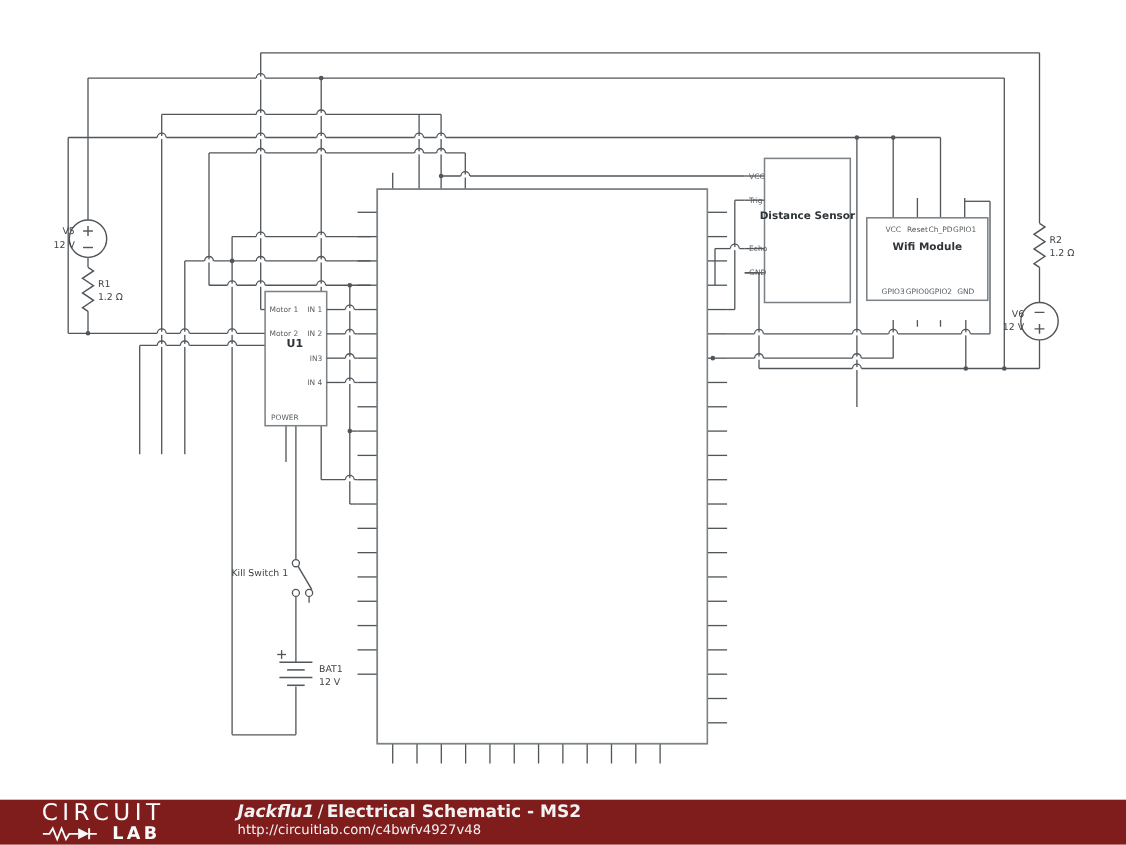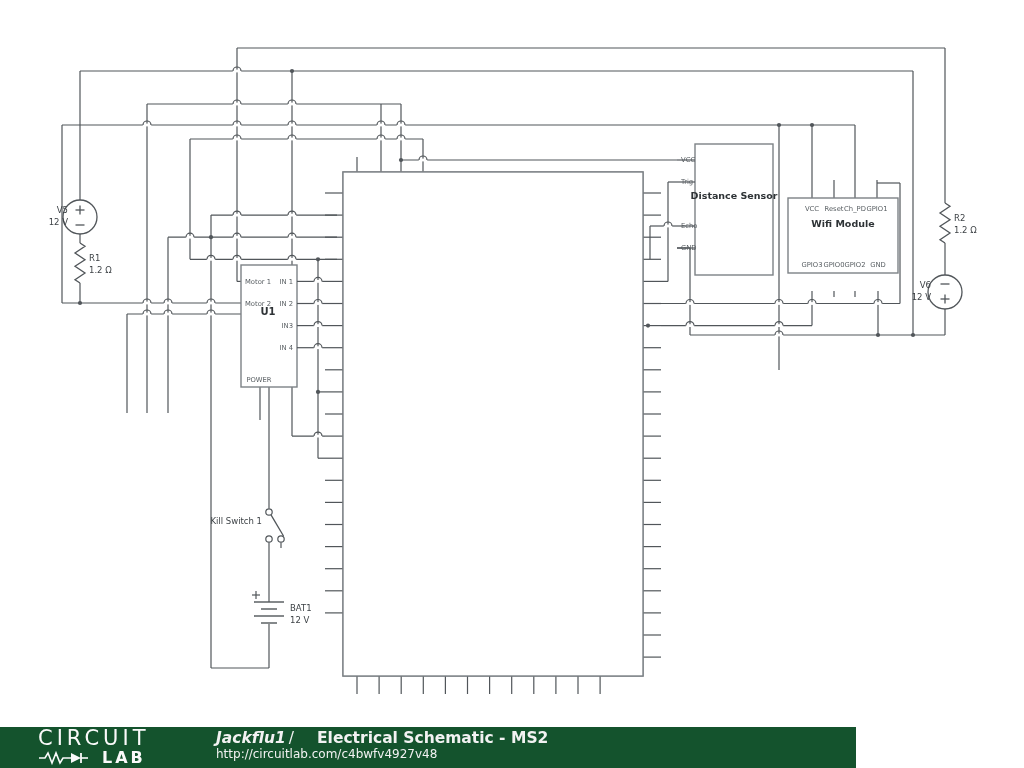--- a/index.html
+++ b/index.html
@@ -1,28 +1,28 @@
 <!DOCTYPE html>
 <html><head>
 <meta charset="utf-8">
 <style>
   html,body{margin:0;padding:0;background:#fff;width:1024px;height:768px;overflow:hidden;}
   body{font-family:"DejaVu Sans","Liberation Sans",sans-serif;}
   #schematic{display:block;background:#fff;}
   svg text{font-family:"DejaVu Sans","Liberation Sans",sans-serif;}
-  .footer{position:relative;width:856px;height:41px;background:#14532d;color:#f2f2f2;}
+  .footer{position:relative;width:1024px;height:41px;background:#7f1d1d;color:#f2f2f2;}
   .f-logo{position:absolute;left:38px;top:1px;line-height:1;}
   .f-logo-top{font-size:21px;letter-spacing:4px;font-weight:400;color:#fafafa;}
   .f-logo-bottom{display:flex;margin-top:1px;}
   .f-logo-bottom .lab{font-size:16px;font-weight:bold;letter-spacing:3px;color:#fafafa;}
   .f-title{position:absolute;left:216px;top:2px;line-height:1.18;}
   .f-line1{font-size:15.5px;}
   .f-author{font-style:italic;font-weight:bold;margin-top:34px;}
   .f-sep{font-weight:normal;padding:0 3px;}
-  .f-name{font-weight:bold;margin-left:20px;}
+  .f-name{font-weight:bold;}
   .f-url{font-size:12px;color:#f2f2f2;}
 </style>
 </head>
 <body>
 
 <svg id="schematic" width="1024" height="727" viewBox="0 0 1024 727">
     <g stroke="#51565a" stroke-width="1.2" fill="none">
       <line x1="237" y1="48" x2="945" y2="48"></line>
       <line x1="80" y1="71" x2="913" y2="71"></line>
       <line x1="147" y1="104" x2="401" y2="104"></line>

